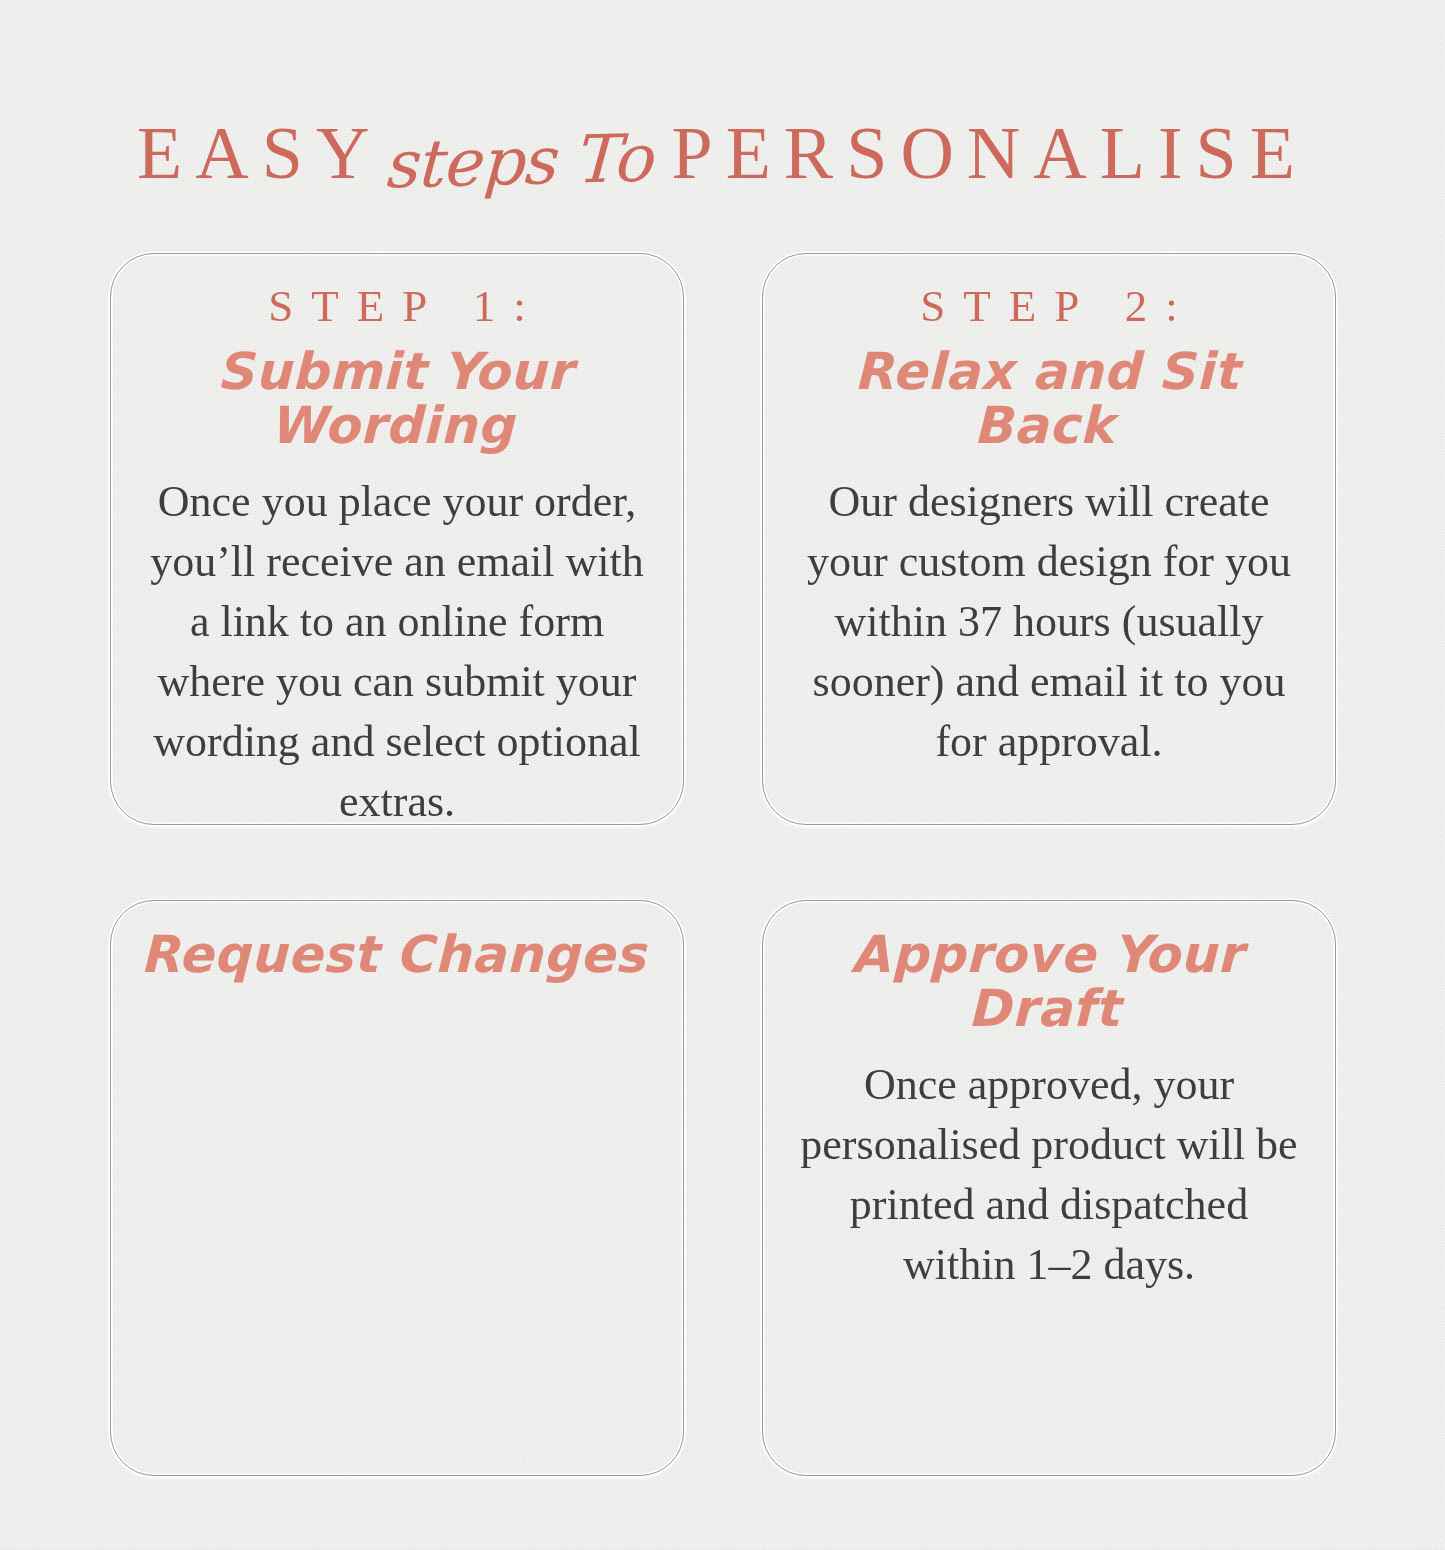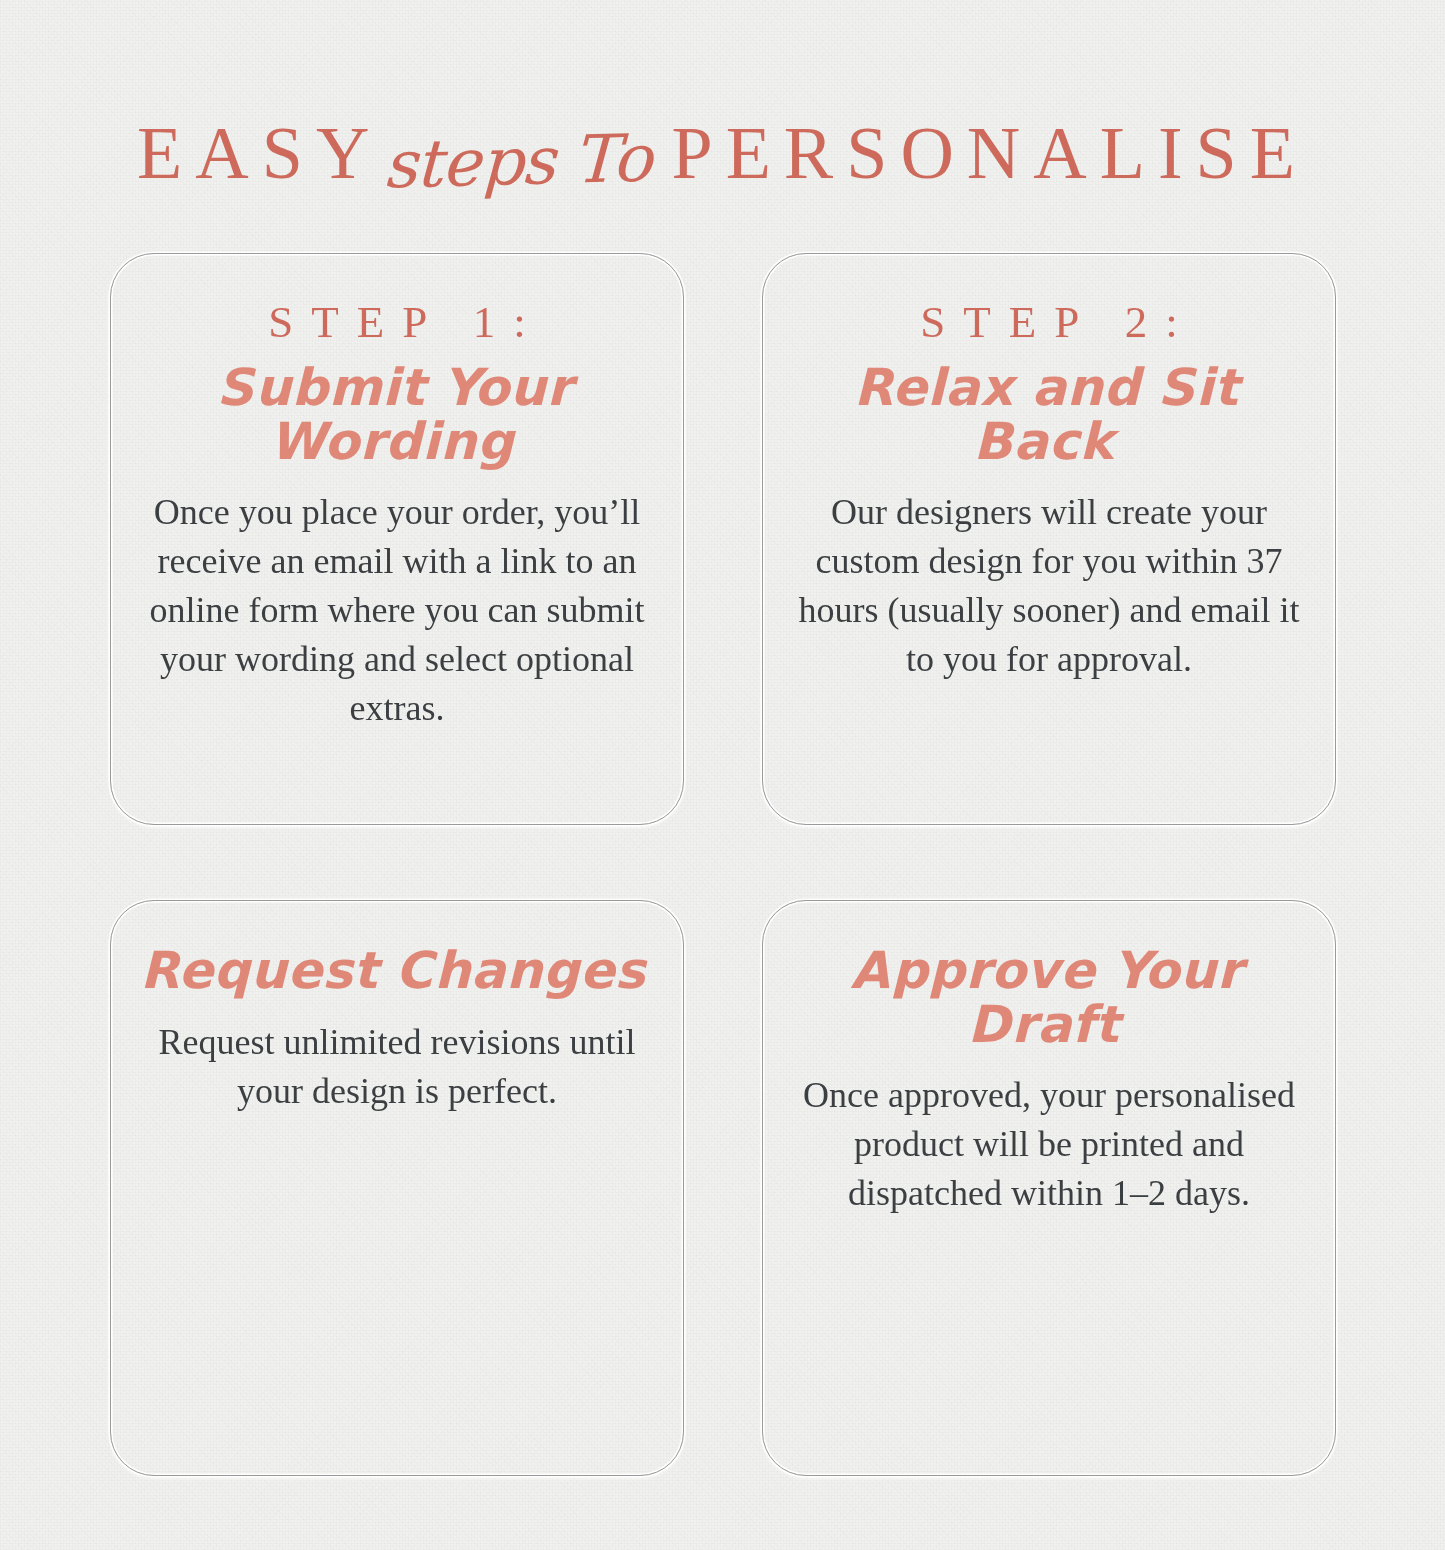--- a/index.html
+++ b/index.html
@@ -79,21 +79,21 @@
     grid-template-columns: 574px 574px;
     grid-template-rows: 572px 576px;
     column-gap: 78px;
     row-gap: 75px;
   }
 
   .step-card {
     position: relative;
     border-radius: 20px;
     box-sizing: border-box;
-    padding: 44px 30px 0 30px;
+    padding: 28px 30px 0 30px;
     text-align: center;
     background: transparent;
   }
   
   .step-card::before {
     content: "";
     position: absolute;
     inset: 0;
     border-radius: 44px;
     border: 1.4px solid #9a9a9a;
@@ -128,21 +128,21 @@
     font-style: italic;
     letter-spacing: 0.5px;
     color: #e08878;
     line-height: 1.05;
     margin: 0 0 20px 0;
     transform: skewX(-3deg);
   }
 
   .step-text {
     font-family: "Liberation Serif", "DejaVu Serif", serif;
-    font-size: 36px;
+    font-size: 44px;
     font-weight: 400;
     color: #3b3f42;
     line-height: 1.36;
     margin: 0;
     padding: 0 6px;
   }
 
   
   .step-card.row2 .step-text {
     line-height: 1.36;
@@ -173,21 +173,20 @@
       <div class="card-body-inner">
         <div class="step-label">STEP 2:</div>
         <div class="step-subtitle">Relax and Sit Back</div>
         <p class="step-text">Our designers will create your custom design for you within 37 hours (usually sooner) and email it to you for approval.</p>
       </div>
     </div>
 
     <div class="step-card row2">
       <div class="card-body-inner">
         <div class="step-subtitle">Request Changes</div>
-        <p class="step-text">Request unlimited revisions until your design is perfect.</p>
       </div>
     </div>
 
     <div class="step-card row2">
       <div class="card-body-inner">
         <div class="step-subtitle">Approve Your Draft</div>
         <p class="step-text">Once approved, your personalised product will be printed and dispatched within 1–2 days.</p>
       </div>
     </div>
 

